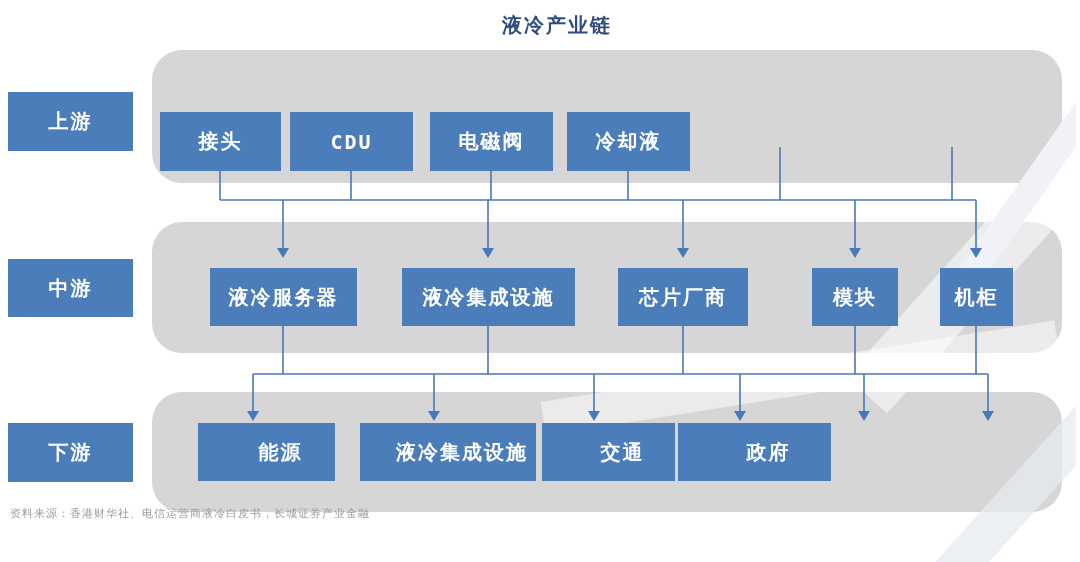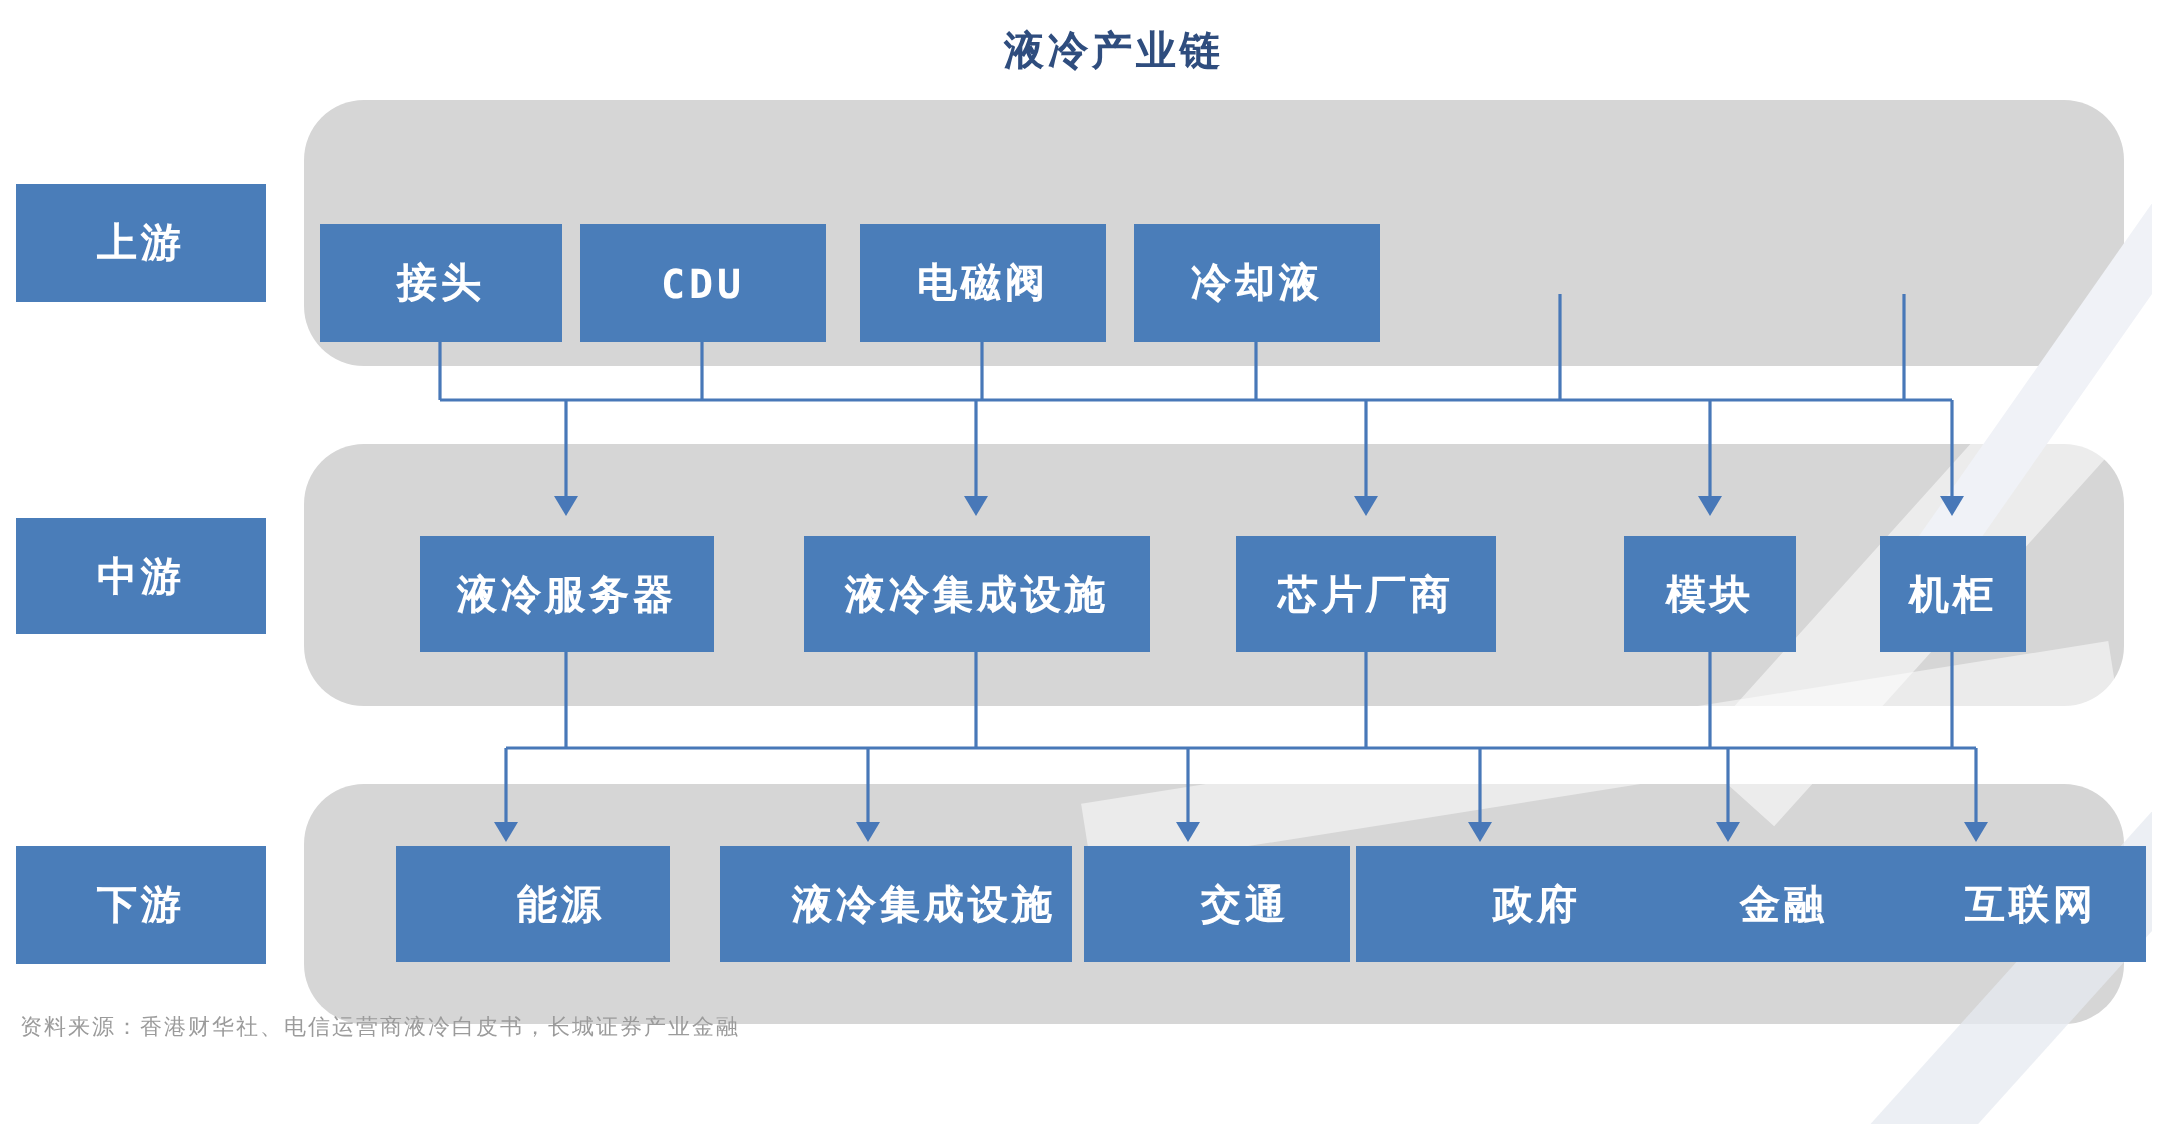--- a/index.html
+++ b/index.html
@@ -92,17 +92,15 @@
   <div class="node row2" style="left:210px;width:147px">液冷服务器</div>
   <div class="node row2" style="left:402px;width:173px">液冷集成设施</div>
   <div class="node row2" style="left:618px;width:130px">芯片厂商</div>
   <div class="node row2" style="left:812px;width:86px">模块</div>
   <div class="node row2" style="left:940px;width:73px">机柜</div>
 
   <div class="node row3" style="left:198px;width:109px">能源</div>
   <div class="node row3" style="left:360px;width:148px">液冷集成设施</div>
   <div class="node row3" style="left:542px;width:105px">交通</div>
   <div class="node row3" style="left:678px;width:125px">政府</div>
-  <div class="node row3" style="left:818px;width:92px">金融</div>
-  <div class="node row3" style="left:930px;width:115px">互联网</div>
 
   <div class="source">资料来源：香港财华社、电信运营商液冷白皮书，长城证券产业金融</div>
 </div>
 
 </body></html>

